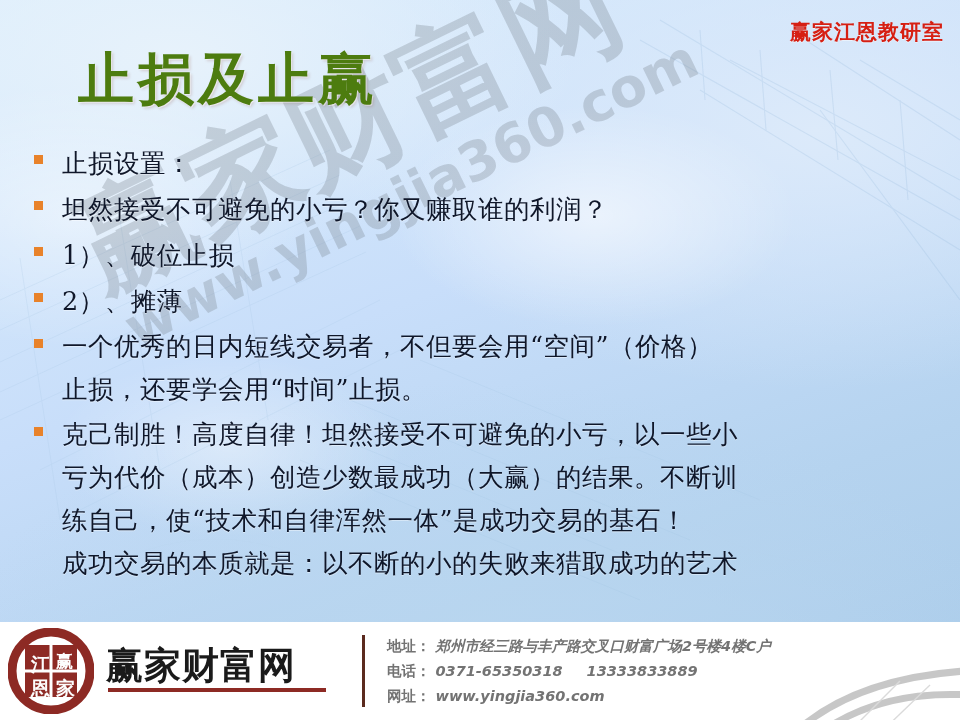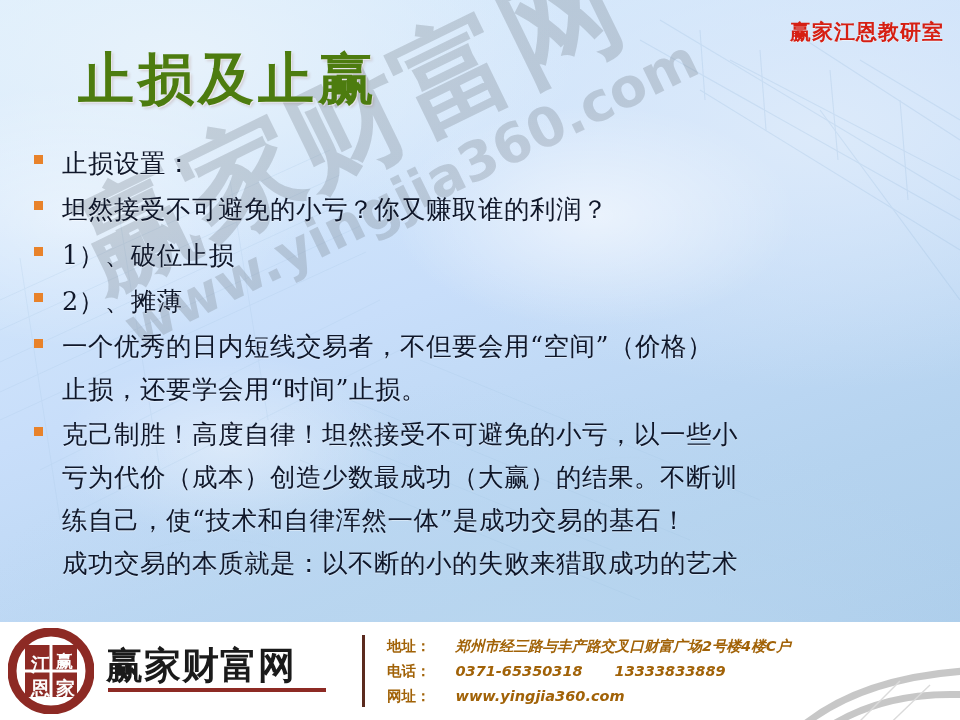--- a/index.html
+++ b/index.html
@@ -211,28 +211,27 @@
     flex: 0 0 auto;
   }
 
   .contact-block { flex: 1 1 auto; position: relative; }
   .contact-line {
     display: flex;
     align-items: baseline;
     font-family: "DejaVu Sans", sans-serif;
     font-size: 14.5px;
     font-weight: bold;
-    color: #a16207;
+    color: #737373;
     line-height: 25px;
     white-space: nowrap;
-    gap: 20px;
   }
   .contact-label { flex: 0 0 auto; margin-right: 5px; }
   .contact-value { flex: 0 1 auto; font-style: italic; }
-  .contact-extra { margin-left: 12px; text-align: right; }
+  .contact-extra { margin-left: 24px; text-align: right; }
 
   
   .footer-swoosh {
     position: absolute;
     right: -10px;
     bottom: -32px;
     width: 190px;
     height: 96px;
     opacity: .55;
     pointer-events: none;

